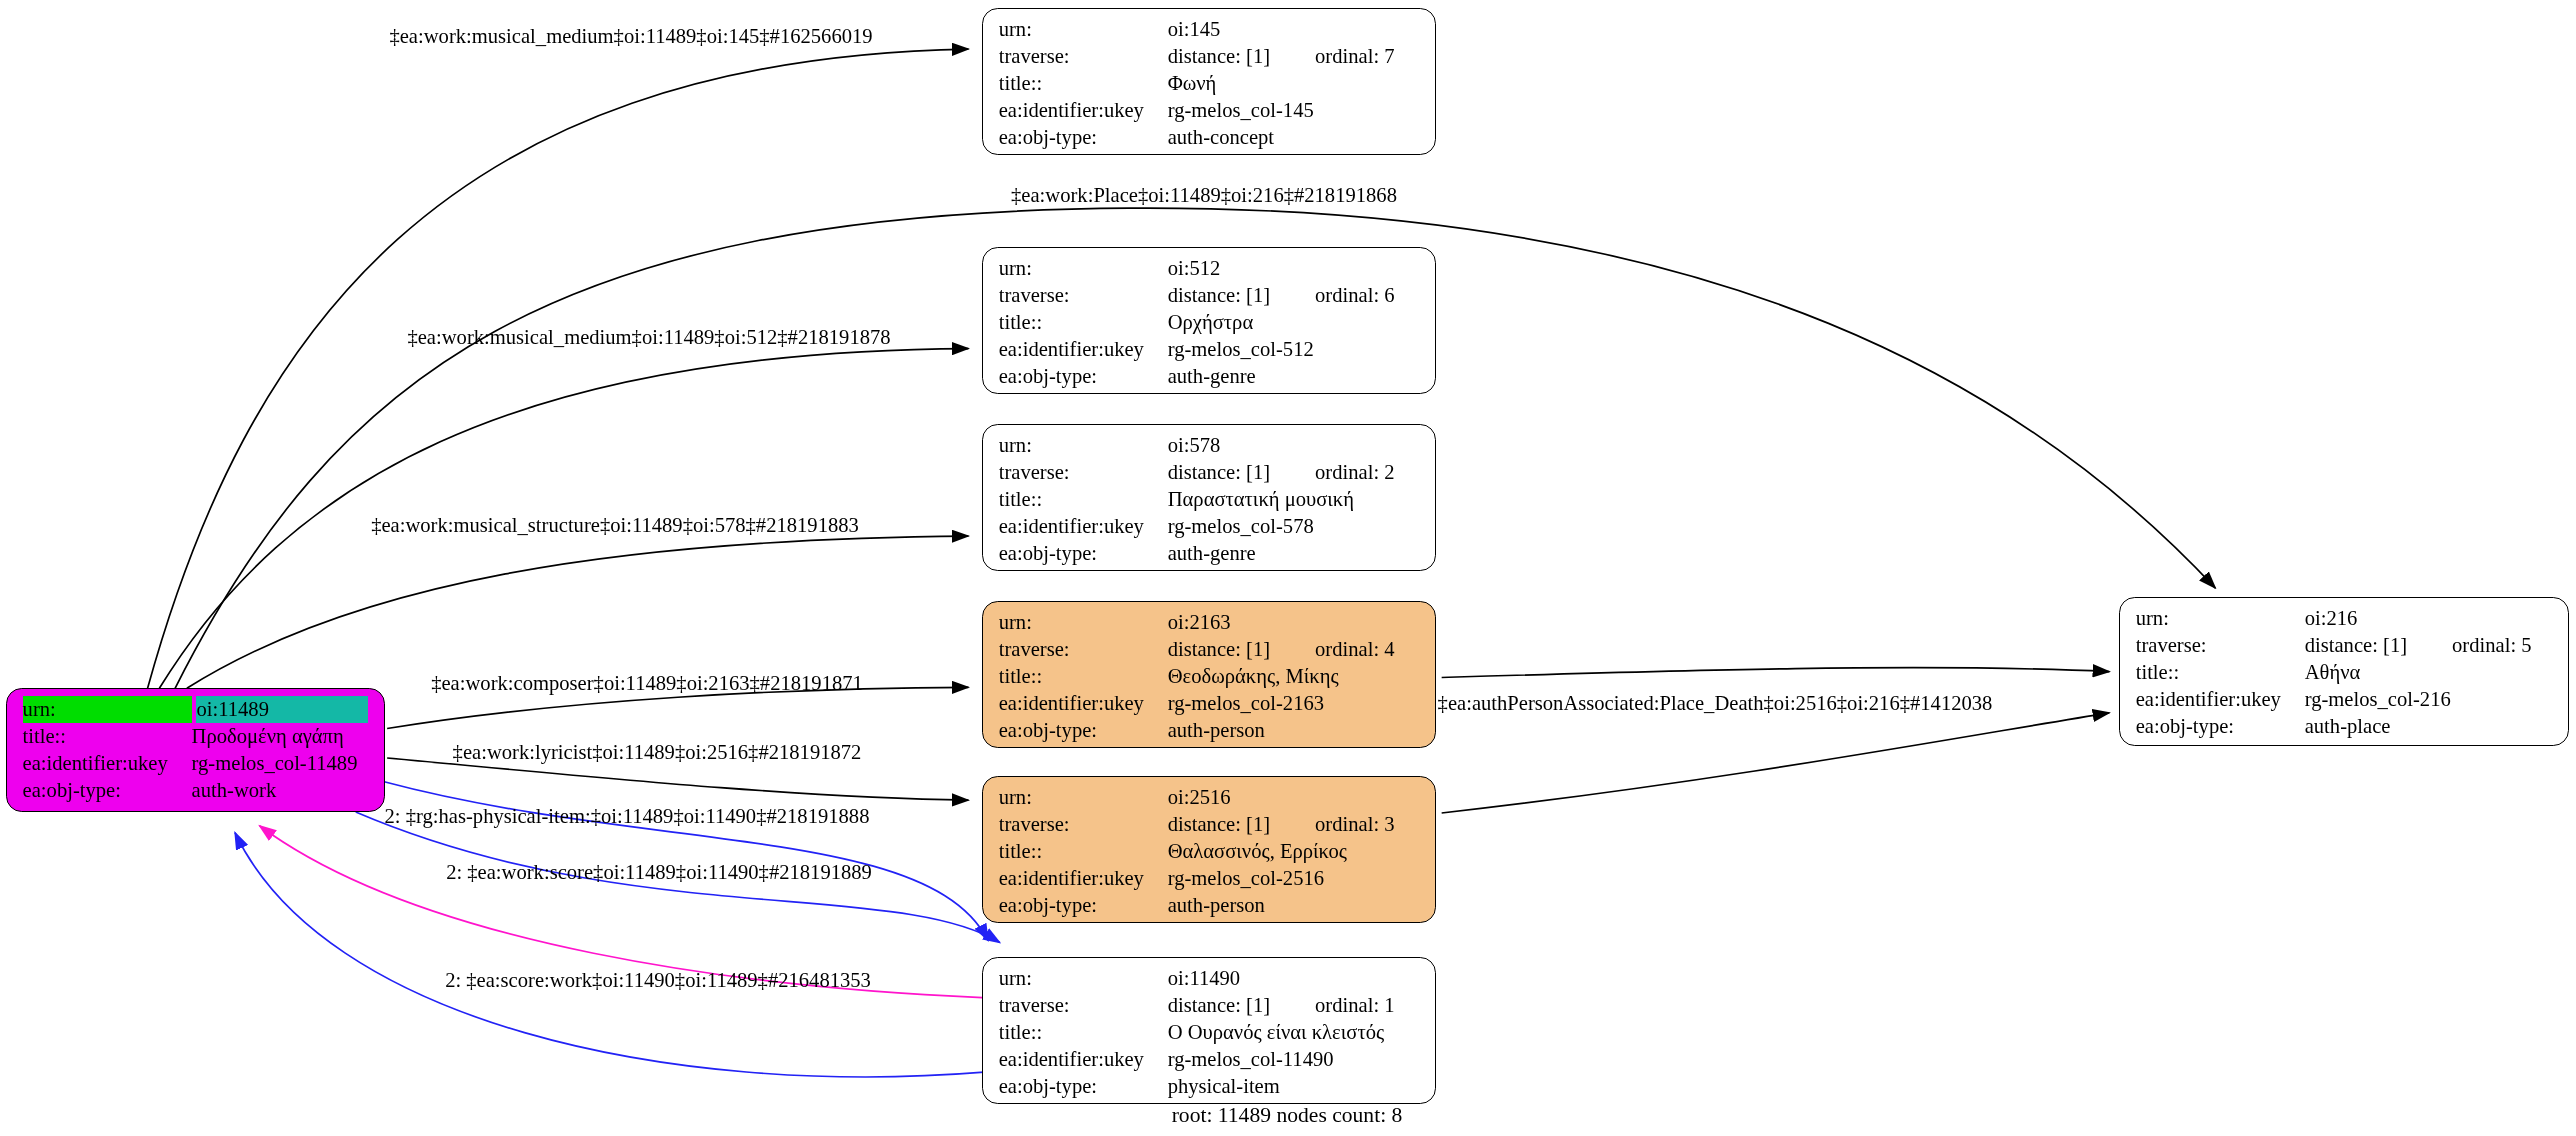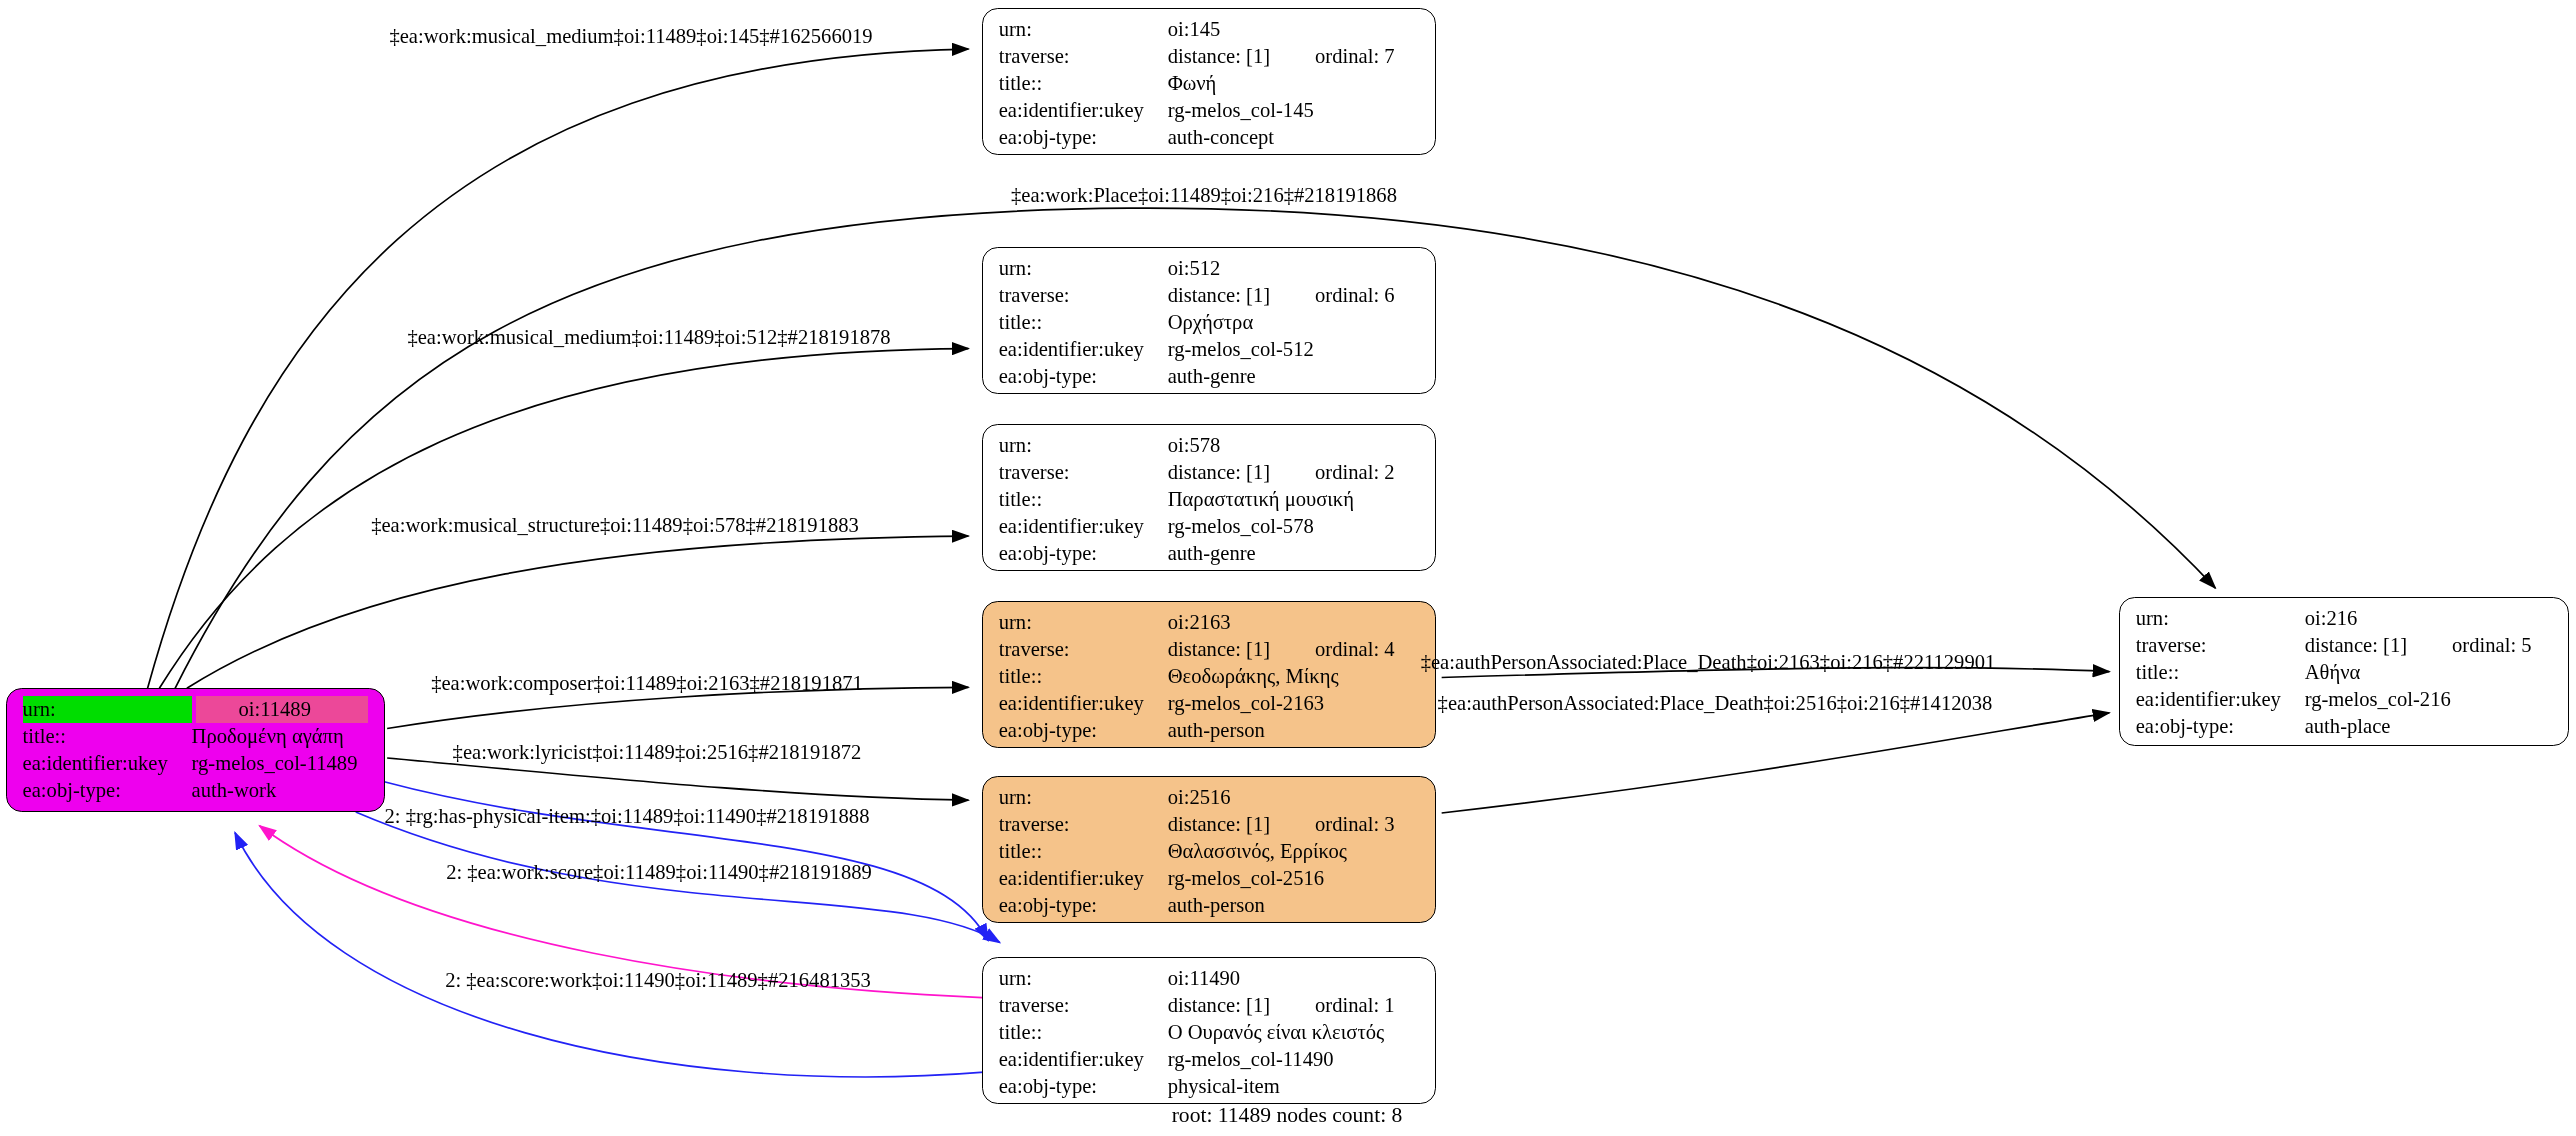--- a/index.html
+++ b/index.html
@@ -55,21 +55,21 @@
     <path class="edge" d="M 362,827 C 640,946 914,896 1018,960" marker-end="url(#arr-blue)" stroke="#2222f5"></path>
     <path class="edge" d="M 1000,1016 C 760,1006 430,964 264,841" marker-end="url(#arr-magenta)" stroke="#ff14cc"></path>
     <path class="edge" d="M 1002,1092 C 680,1118 330,1040 239,848" marker-end="url(#arr-blue)" stroke="#2222f5"></path>
     <path class="edge" d="M 1468,690 C 1700,683 1960,675 2148,684" marker-end="url(#arr-black)" stroke="#000000"></path>
     <path class="edge" d="M 1468,828 C 1760,795 2010,748 2148,726" marker-end="url(#arr-black)" stroke="#000000"></path>
   </svg>
 
   <div class="gnode" style="left: 5.9px; top: 688px; width: 379px; height: 124px; background: rgb(238, 0, 238);">
       <div class="row hl">
         <span class="lbl" style="background: rgb(0, 221, 0);">urn:</span>
-        <span class="val" style="background: #ec4899; padding-left: 42px;">oi:11489</span>
+        <span class="val" style="background: #14b8a6;">oi:11489</span>
       </div>
       <div class="row">
         <span class="lbl">title::</span>
         <span class="val">Προδομένη αγάπη</span>
       </div>
       <div class="row">
         <span class="lbl">ea:identifier:ukey</span>
         <span class="val">rg-melos_col-11489</span>
       </div>
       <div class="row">
@@ -241,18 +241,17 @@
 
   <div class="edge-label" style="left:631px;  top:23.6px;">‡ea:work:musical_medium‡oi:11489‡oi:145‡#162566019</div>
   <div class="edge-label" style="left:1204px; top:183px;">‡ea:work:Place‡oi:11489‡oi:216‡#218191868</div>
   <div class="edge-label" style="left:649px;  top:325px;">‡ea:work:musical_medium‡oi:11489‡oi:512‡#218191878</div>
   <div class="edge-label" style="left:615px;  top:513px;">‡ea:work:musical_structure‡oi:11489‡oi:578‡#218191883</div>
   <div class="edge-label" style="left:647px;  top:671px;">‡ea:work:composer‡oi:11489‡oi:2163‡#218191871</div>
   <div class="edge-label" style="left:657px;  top:740px;">‡ea:work:lyricist‡oi:11489‡oi:2516‡#218191872</div>
   <div class="edge-label" style="left:627px;  top:804px;">2: ‡rg:has-physical-item:‡oi:11489‡oi:11490‡#218191888</div>
   <div class="edge-label" style="left:659px;  top:860px;">2: ‡ea:work:score‡oi:11489‡oi:11490‡#218191889</div>
   <div class="edge-label" style="left:658px;  top:968px;">2: ‡ea:score:work‡oi:11490‡oi:11489‡#216481353</div>
-  <div class="edge-label" style="left:1708px; top:650px;">‡ea:authPersonAssociated:Place_Death‡oi:2163‡oi:216‡#221129901</div>
   <div class="edge-label" style="left:1698px; top:691px;margin-left:17px;">‡ea:authPersonAssociated:Place_Death‡oi:2516‡oi:216‡#1412038</div>
 
   <div class="caption" style="left:1287px; top:1103px;">root: 11489 nodes count: 8</div>
 </div>
 
 
 </body></html>

